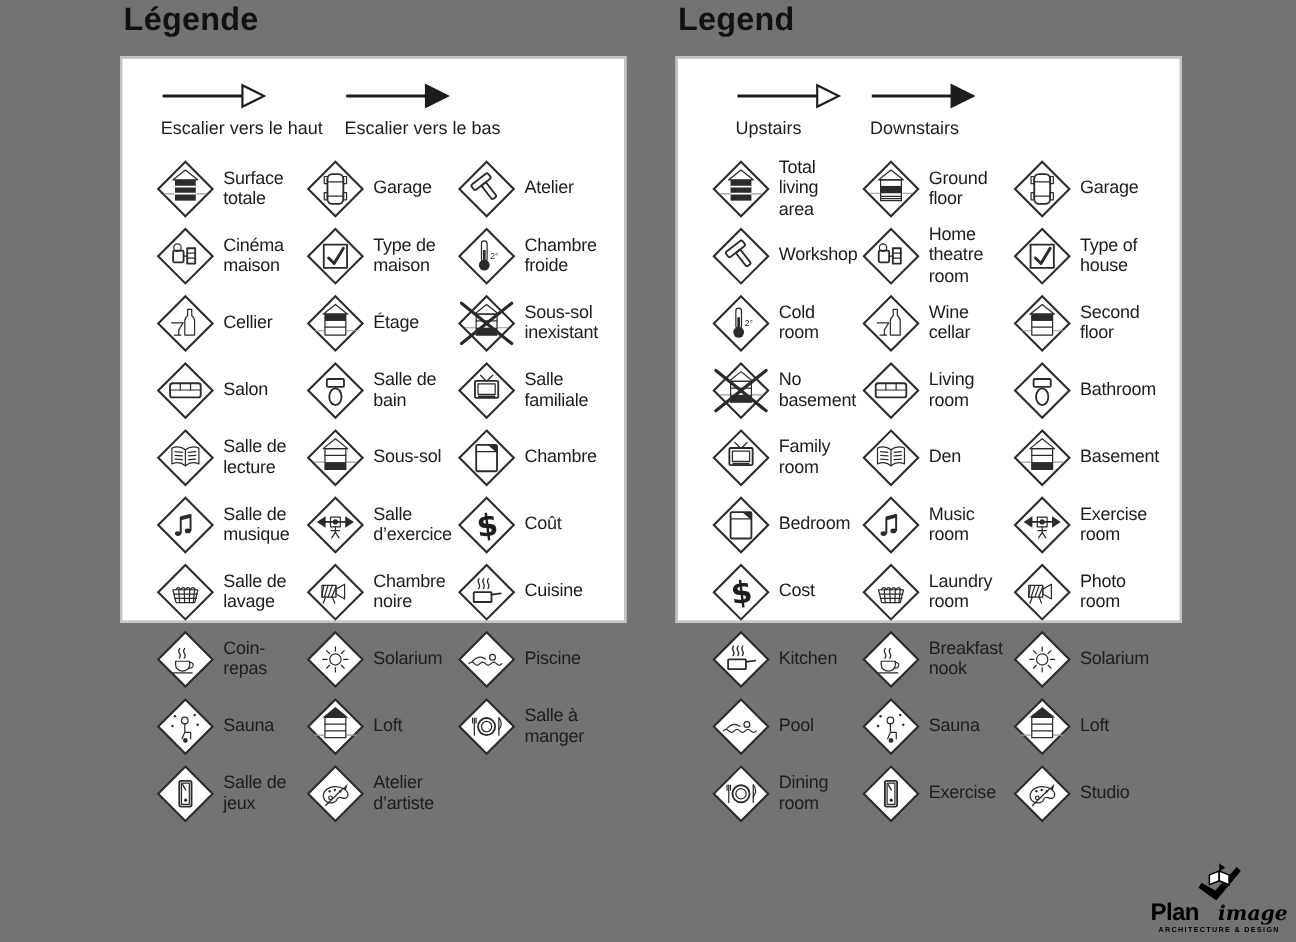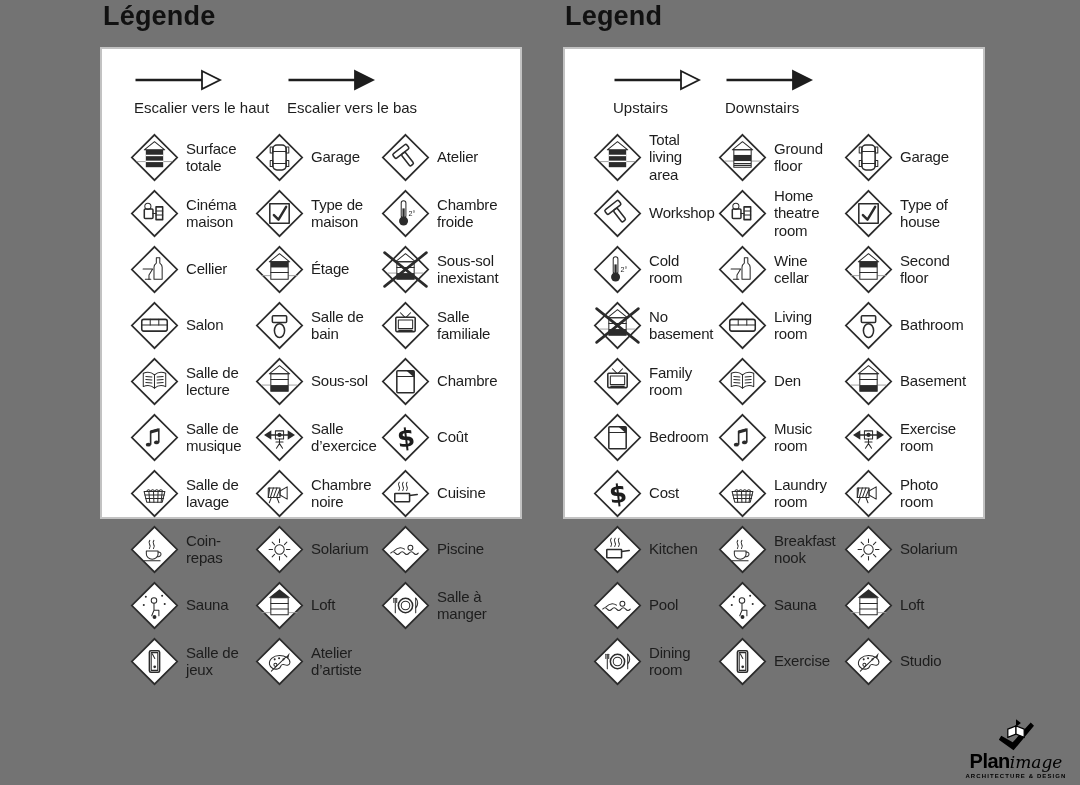--- a/index.html
+++ b/index.html
@@ -34,22 +34,22 @@
   svg .gl{stroke:#9a9a9a;stroke-width:.9;}
   svg .ic-txt{font-size:7px;fill:#1d1d1d;font-family:"Liberation Sans",sans-serif;}
   svg .dollar{font-family:"DejaVu Sans",sans-serif;font-size:25px;font-weight:bold;
               fill:#1d1d1d;text-anchor:middle;}
   
   .logo{position:absolute;right:8px;bottom:6px;width:112px;display:flex;
         flex-direction:column;align-items:center;}
   .logo-emblem{width:36px;height:34px;}
   .brand-row{line-height:1;white-space:nowrap;}
   .brand-bold{font-weight:bold;font-size:20px;letter-spacing:-.5px;color:#000;}
-  .brand-script{font-family:"DejaVu Serif",serif;font-style:italic;font-weight:normal;
-                font-size:17px;color:#000;}
+  .brand-script{font-family:"DejaVu Serif",serif;font-style:italic;font-weight:bold;
+                font-size:17px;color:#000;padding-left:16px;}
   .tagline{font-size:6px;letter-spacing:1.1px;font-weight:bold;color:#000;margin-top:2px;}
 </style>
 </head>
 <body>
 
 <svg width="0" height="0" style="position:absolute" aria-hidden="true">
 <defs>
   <g id="dia">
         <polygon points="24,1.8 46.2,24 24,46.2 1.8,24" fill="#fff" stroke="#2b2b2b" stroke-width="1.7"></polygon>
       </g>

